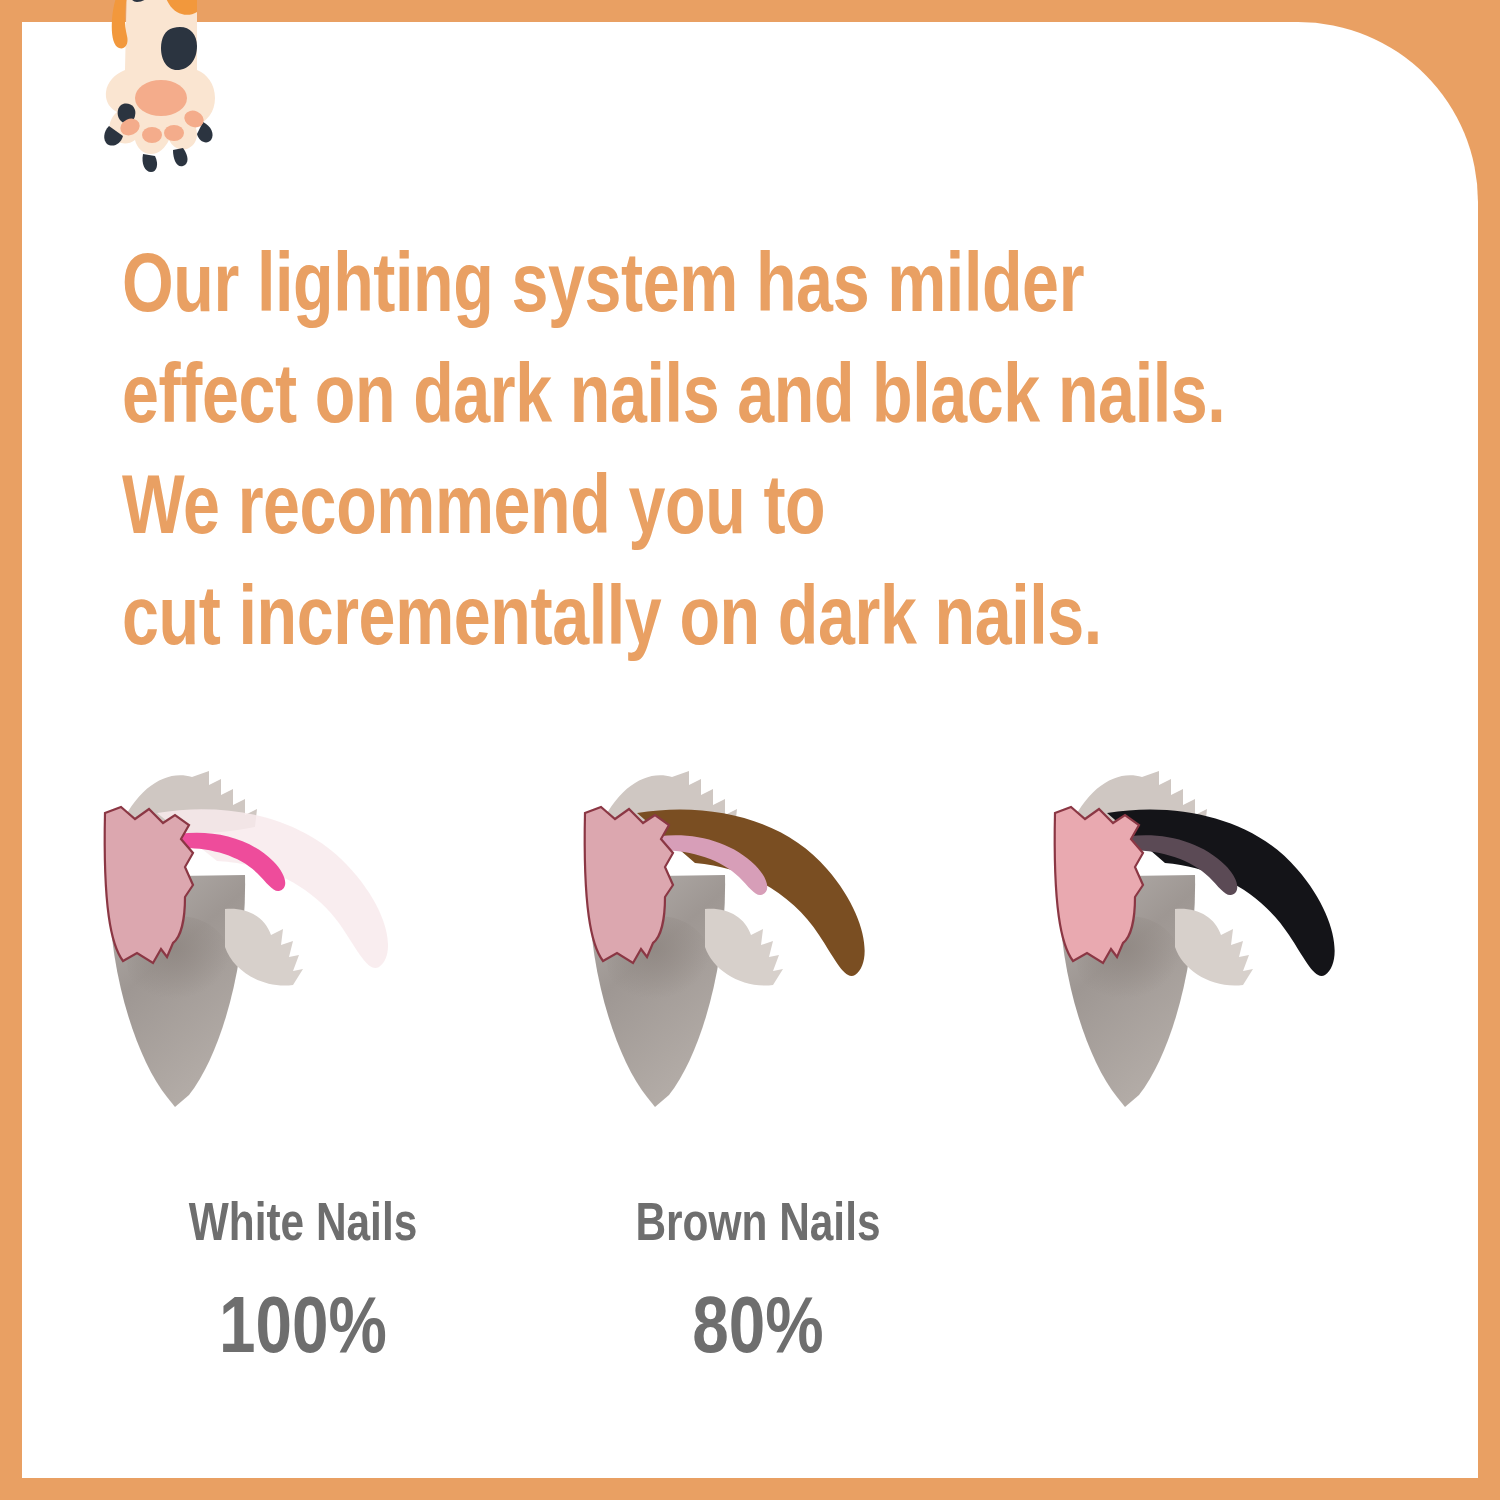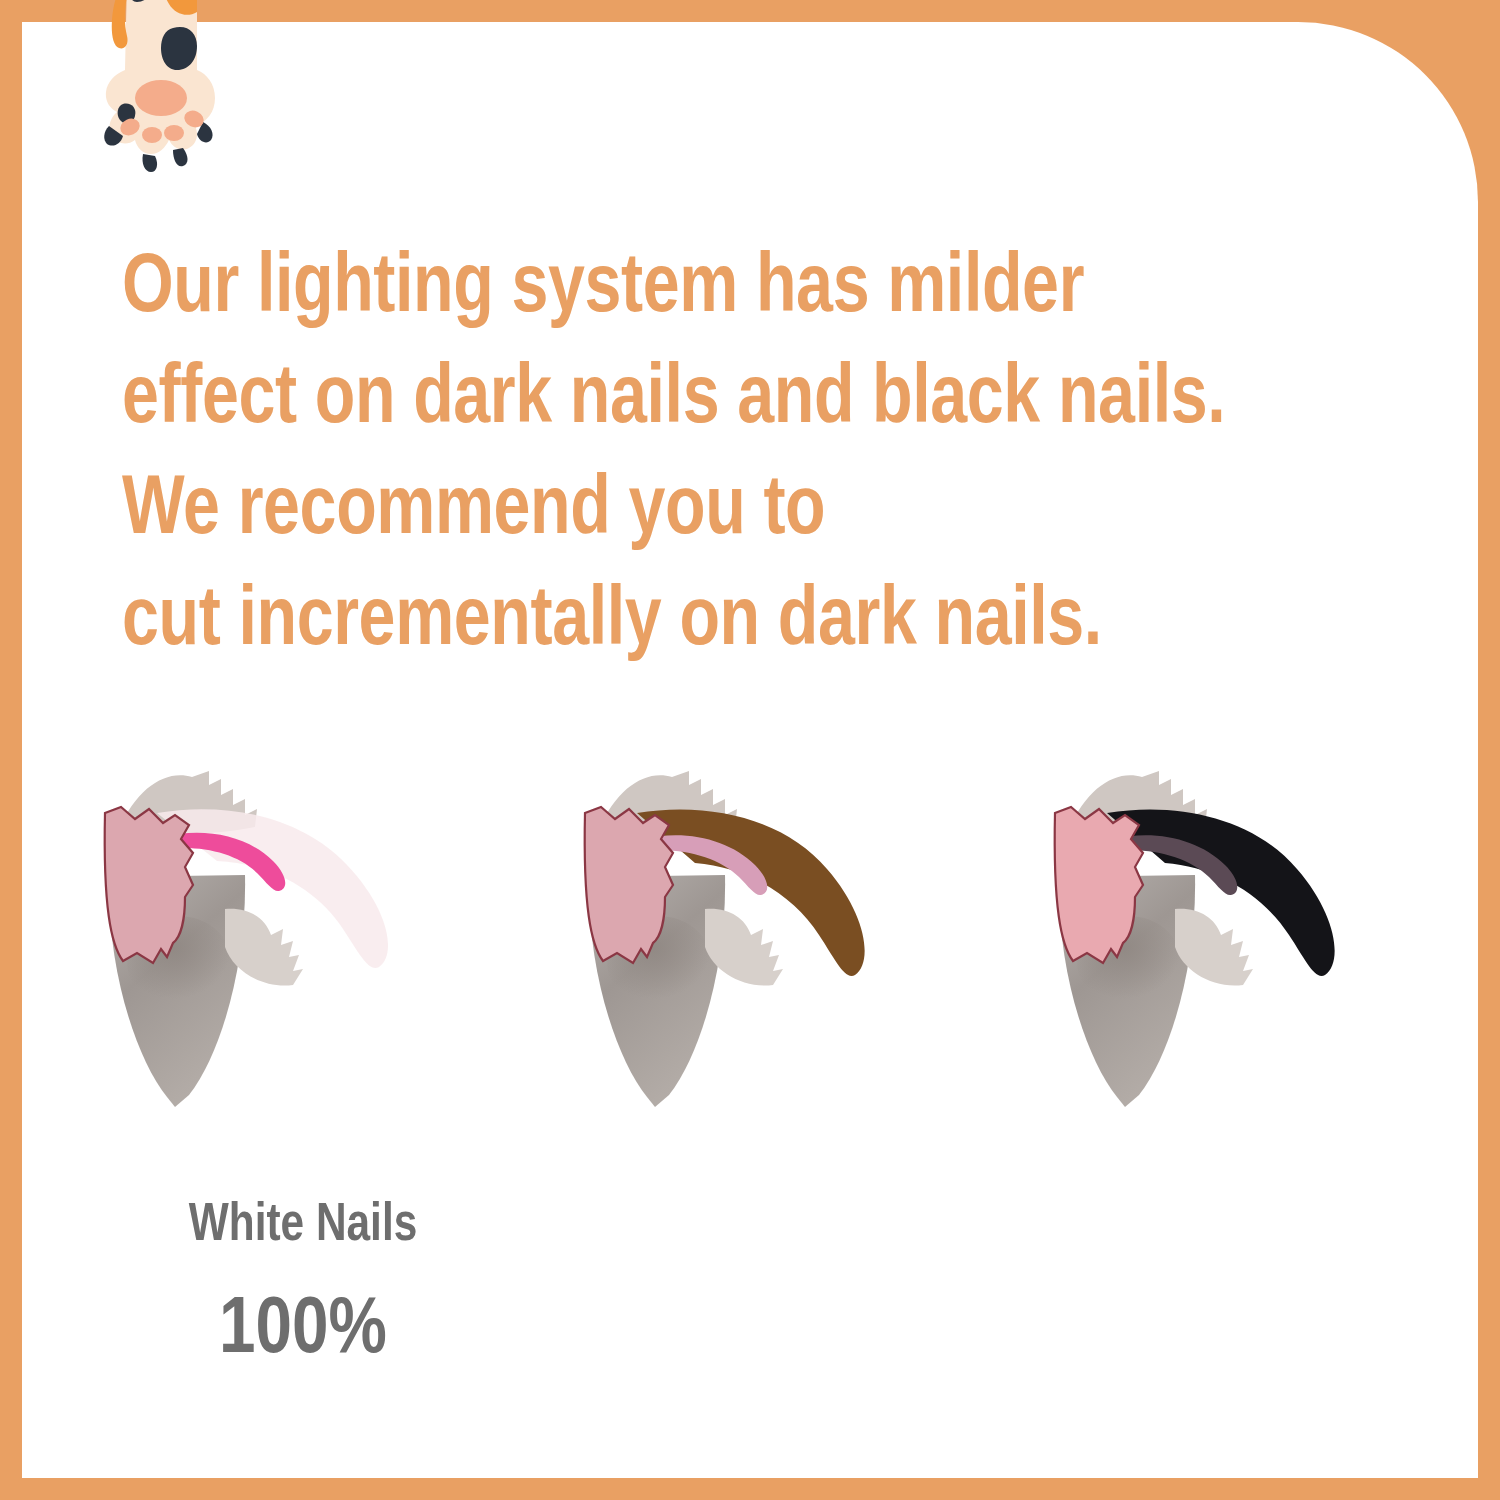--- a/index.html
+++ b/index.html
@@ -190,20 +190,24 @@
         </svg>
       </div>
 
     </div>
 
     <div id="captions">
       <div class="cap-cell" id="cap-white">
         <div class="cap-name">White Nails</div>
         <div class="cap-pct">100%</div>
       </div>
+      <div class="cap-cell" id="cap-brown">
+        <div class="cap-name">Brown Nails</div>
+        <div class="cap-pct">80%</div>
+      </div>
     </div>
 
   </div>
 
   <div id="paw">
     <svg viewBox="0 0 118 200" width="118" height="200">
 
       <path d="M24 0 L94 0 L94 92
                C104 96 112 106 112 120
                C112 134 104 144 92 148

